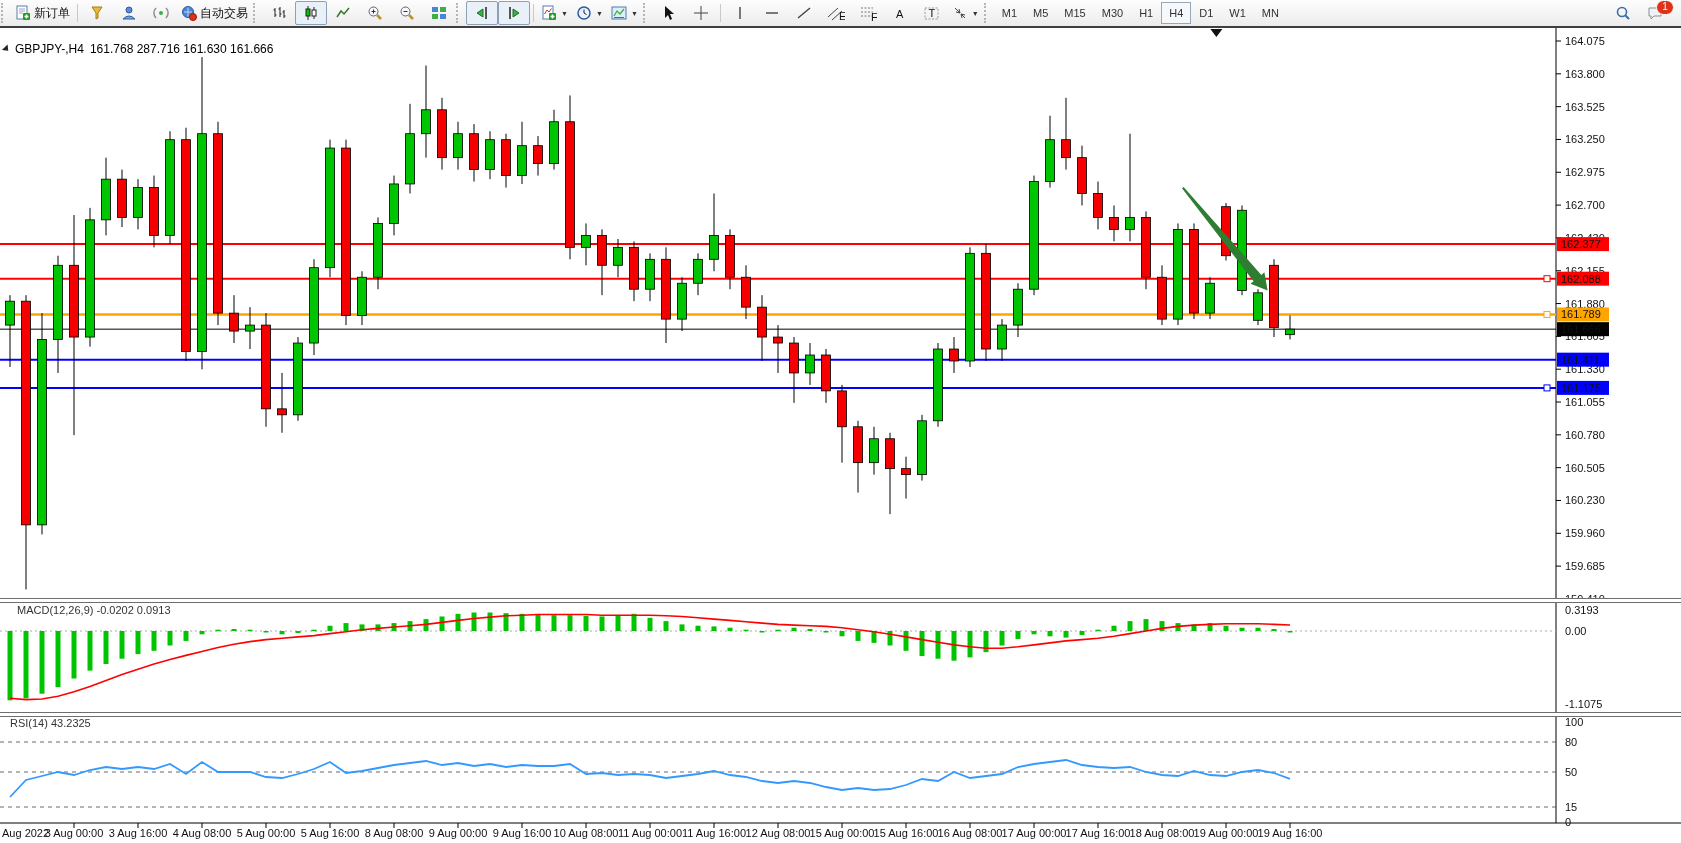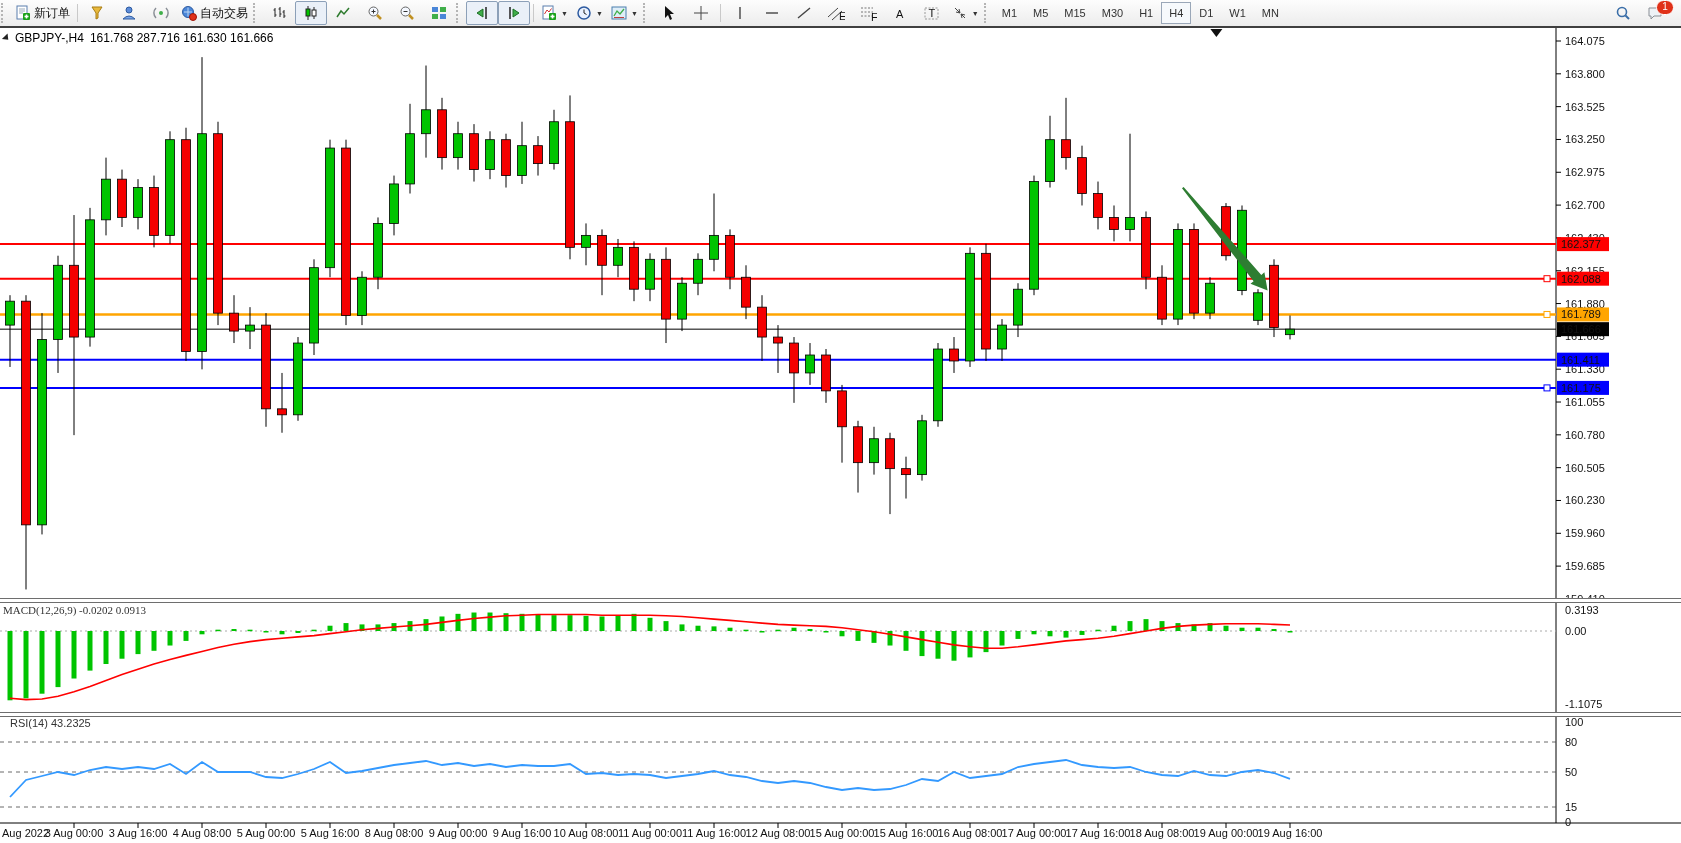--- a/index.html
+++ b/index.html
@@ -19,25 +19,25 @@
   .tf-btn{height:20px;padding:0 7px;display:flex;align-items:center;justify-content:center;
     font-size:11px;color:#333;border:1px solid transparent;}
   .tf-btn.active{border:1px solid #9aa7b8;background:#f6f9fc;}
   #tb-spacer{flex:1;}
   #chat-btn{position:relative;margin-right:10px;}
   #chat-badge{position:absolute;top:-2px;right:-4px;background:#e03119;color:#fff;
     border-radius:8px;font-size:10px;line-height:12px;min-width:12px;height:13px;
     text-align:center;padding:0 2px;border:1px solid #fff;}
   
   .overlay{position:absolute;z-index:3;font-size:12px;color:#000;white-space:nowrap;}
-  #chart-title{left:4px;top:31px;display:flex;align-items:center;gap:6px;}
+  #chart-title{left:4px;top:42px;display:flex;align-items:center;gap:6px;}
   #sym-marker{width:0;height:0;border-left:5px solid #222;border-top:4px solid transparent;border-bottom:4px solid transparent;
     transform:rotate(45deg);display:inline-block;}
   .ind-label{font-size:11px;color:#333;}
-  #macd-label{left:3px;top:604px;font-family:Liberation Serif, serif;}
+  #macd-label{left:17px;top:604px;}
   #rsi-label{left:10px;top:717px;}
   .pane-sep{position:absolute;left:0;width:1681px;height:3px;background:#fff;
     border-top:1px solid #6e6e6e;border-bottom:1px solid #6e6e6e;z-index:2;}
   svg text{font-family:"Liberation Sans",sans-serif;font-size:11px;fill:#111;}
   #chart-canvas{position:absolute;left:0;top:0;z-index:1;}
   .icon-svg{display:block;}
 </style>
 </head>
 <body>
 

